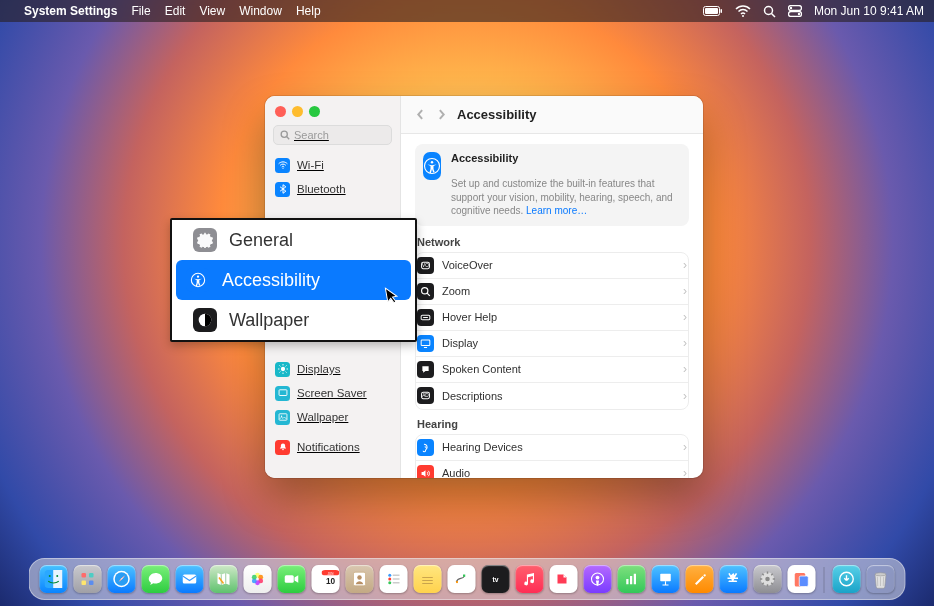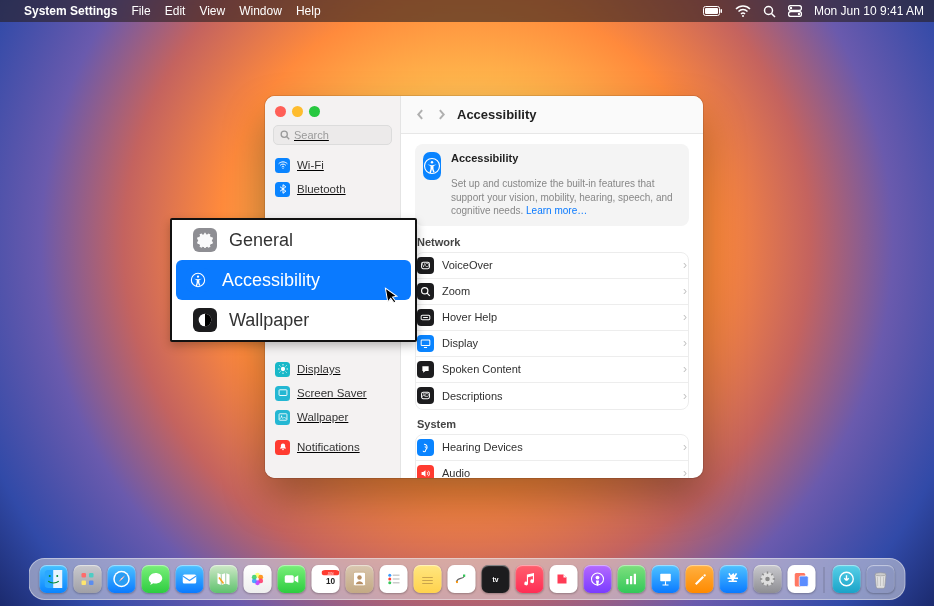--- a/index.html
+++ b/index.html
@@ -392,21 +392,21 @@
               <span class="ric black">
                 <svg viewBox="0 0 14 14" fill="none" stroke="#fff" stroke-width="1.3">
                   <rect x="2" y="3" width="10" height="8" rx="2"></rect>
                   <text x="7" y="9.5" font-size="6" text-anchor="middle" fill="#fff" stroke="none" font-family="Arial">AD</text>
                 </svg>
               </span>
               <span>Descriptions</span>
               <span class="chev">›</span>
             </div>
           </div>
-          <div class="section-label">System</div>
+          <div class="section-label">Hearing</div>
           <div class="list">
             <div class="row">
               <span class="ric blue">
                 <svg viewBox="0 0 14 14" fill="none" stroke="#fff" stroke-width="1.3">
                   <path d="M5 3a4 4 0 014 4c0 2-2 2-2 4a1.5 1.5 0 01-3 0"></path>
                   <path d="M6 6a2 2 0 012 2"></path>
                 </svg>
               </span>
               <span>Hearing Devices</span>
               <span class="chev">›</span>

